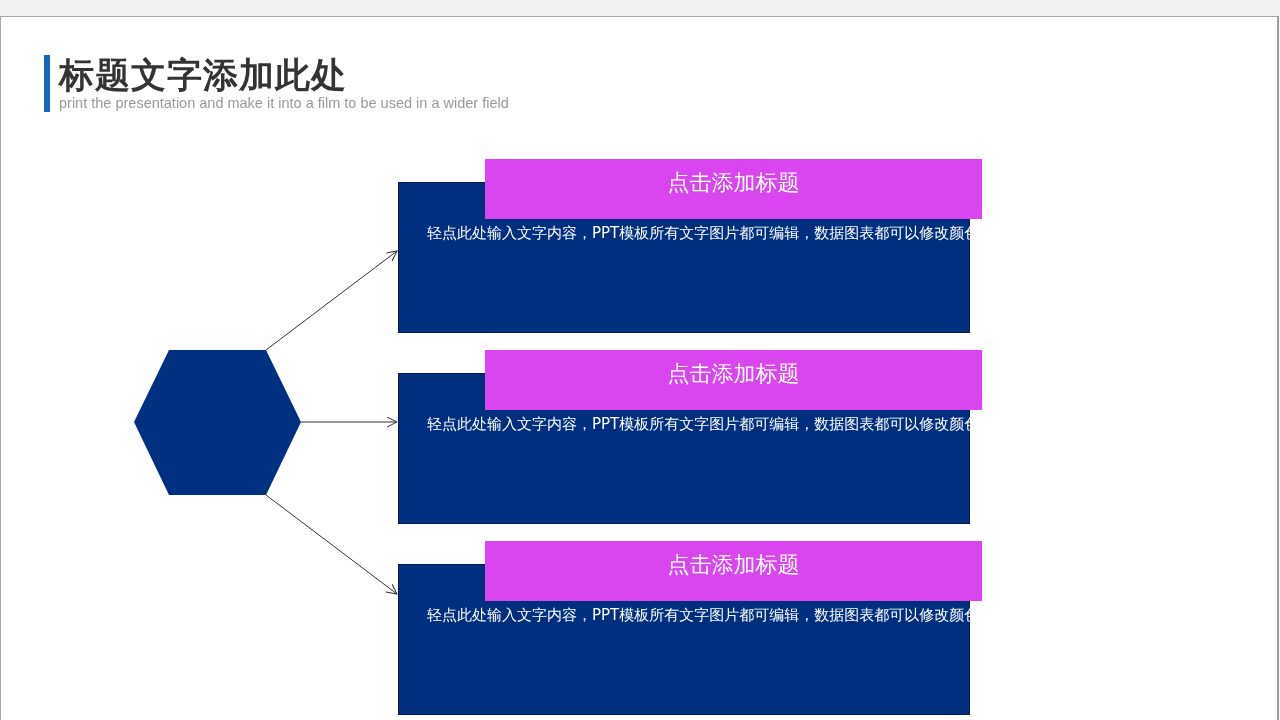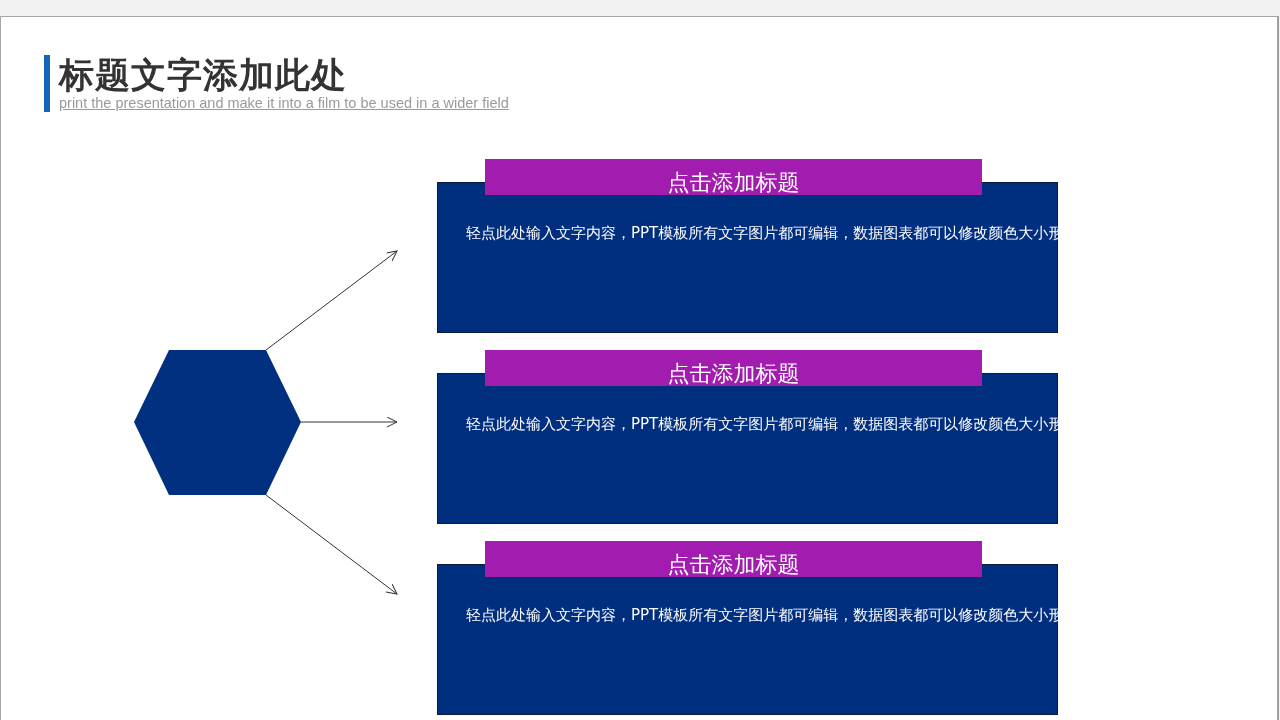--- a/index.html
+++ b/index.html
@@ -2,26 +2,26 @@
 <html><head>
   <meta charset="utf-8">
   <style>
     html, body { margin:0; padding:0; }
     body { width:1280px; height:720px; background:#f2f2f2; position:relative; overflow:hidden;
            font-family:"DejaVu Sans", "Liberation Sans", sans-serif; }
     .slide { position:absolute; left:0; top:16px; width:1276px; height:716px; background:#ffffff;
              border:1px solid #a6a6a6; border-right:2px solid #a0a0a0; border-bottom:2px solid #a0a0a0; }
     .accent-bar { position:absolute; left:43px; top:38px; width:6px; height:57px; background:#1565b7; }
     .title { position:absolute; left:58px; top:36px; font-size:35px; font-weight:bold; color:#333333; letter-spacing:1px; line-height:44px; white-space:nowrap; }
-    .subtitle { position:absolute; left:58px; top:78px; font-family:"Liberation Sans", sans-serif; font-size:14.5px; color:#9a9a9a; white-space:nowrap;text-decoration:underline; }
+    .subtitle { position:absolute; left:58px; top:78px; font-family:"Liberation Sans", sans-serif; font-size:14.5px; color:#9a9a9a; white-space:nowrap; }
     svg.diagram { position:absolute; left:0; top:0; }
     .hex-label { position:absolute; left:150px; top:370px; width:134px; text-align:center; color:#ffffff;
                  font-size:29px; line-height:40px; }
-    .card { position:absolute; left:397px; width:621px; height:151px; background:#002f80; border:1px solid #0a1a40; box-sizing:border-box;margin-left:39px; }
-    .card-tab { position:absolute; left:484px; width:497px; height:36px; background:#a21caf;
+    .card { position:absolute; left:397px; width:572px; height:151px; background:#002f80; border:1px solid #0a1a40; box-sizing:border-box; }
+    .card-tab { position:absolute; left:484px; width:497px; height:60px; background:#d946ef;
                 color:#ffffff; font-size:22px; text-align:center; line-height:48px; }
     .card-body { position:absolute; left:28px; top:36px; width:630px; color:#ffffff; font-size:15px; line-height:28px; }
   </style>
 </head>
 <body>
 
 <div class="slide">
   <div class="accent-bar"></div>
   <div class="title">标题文字添加此处</div>
   <div class="subtitle">print the presentation and make it into a film to be used in a wider field</div>

